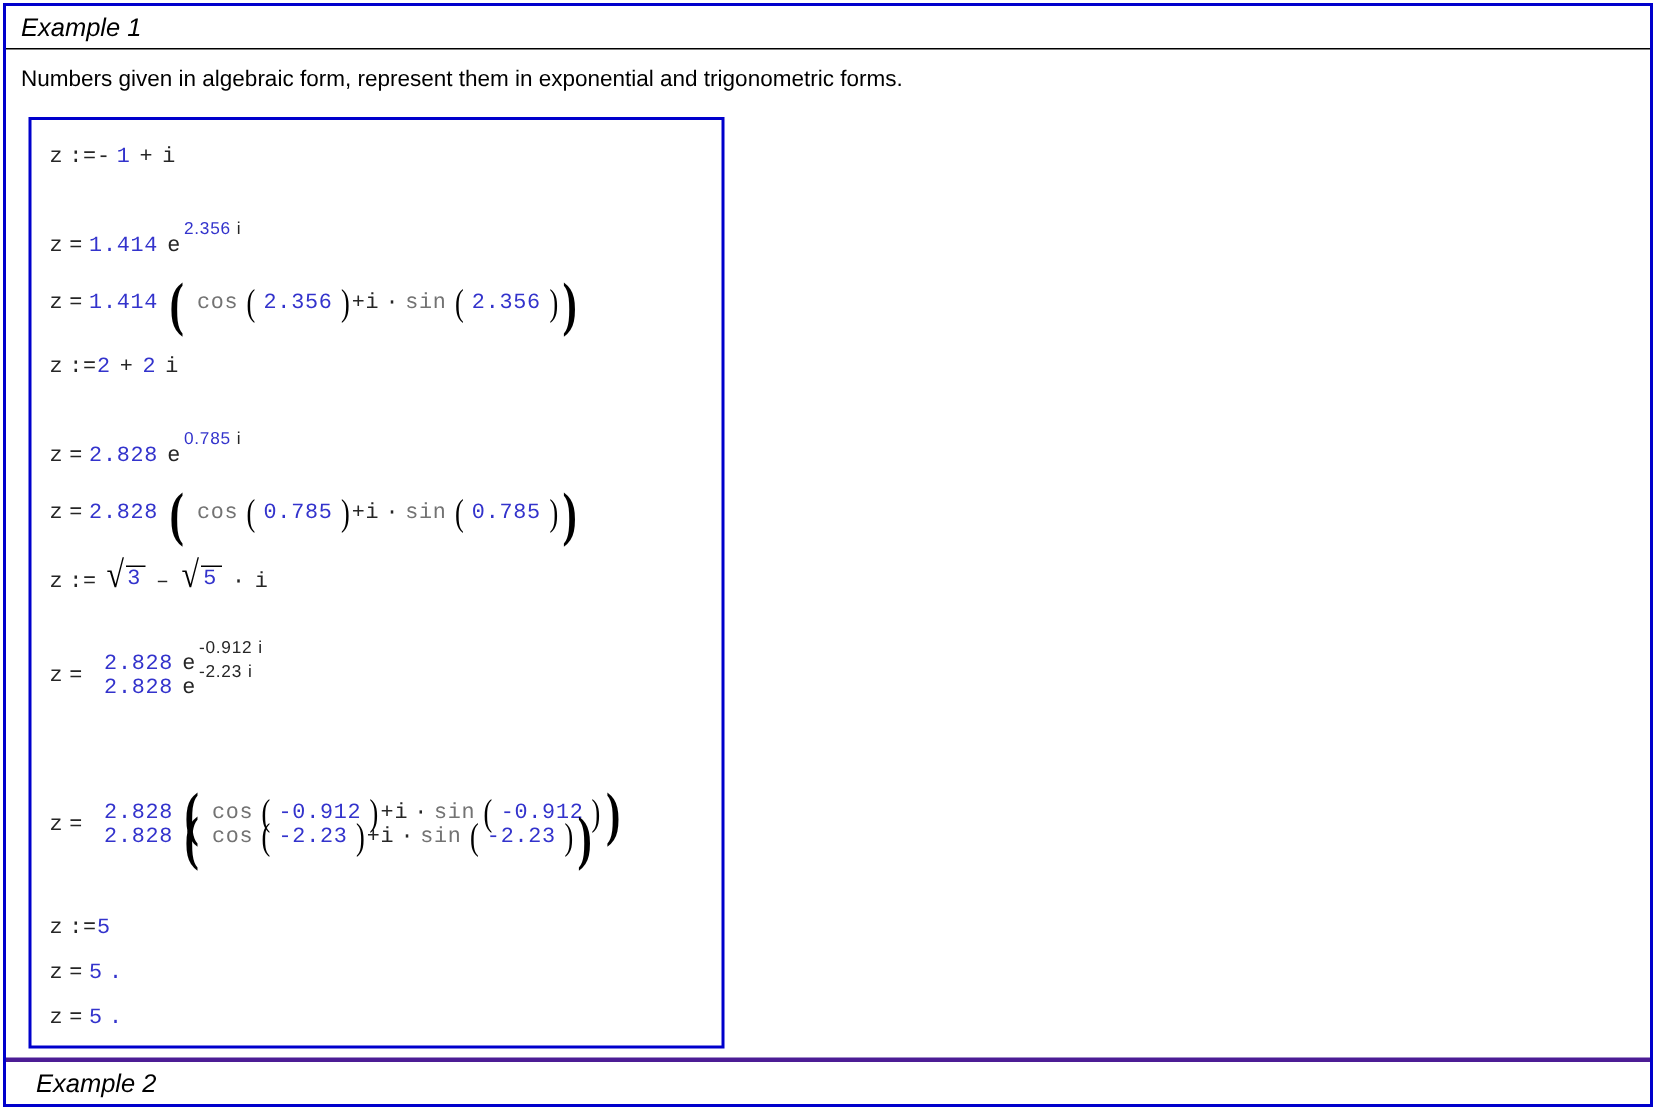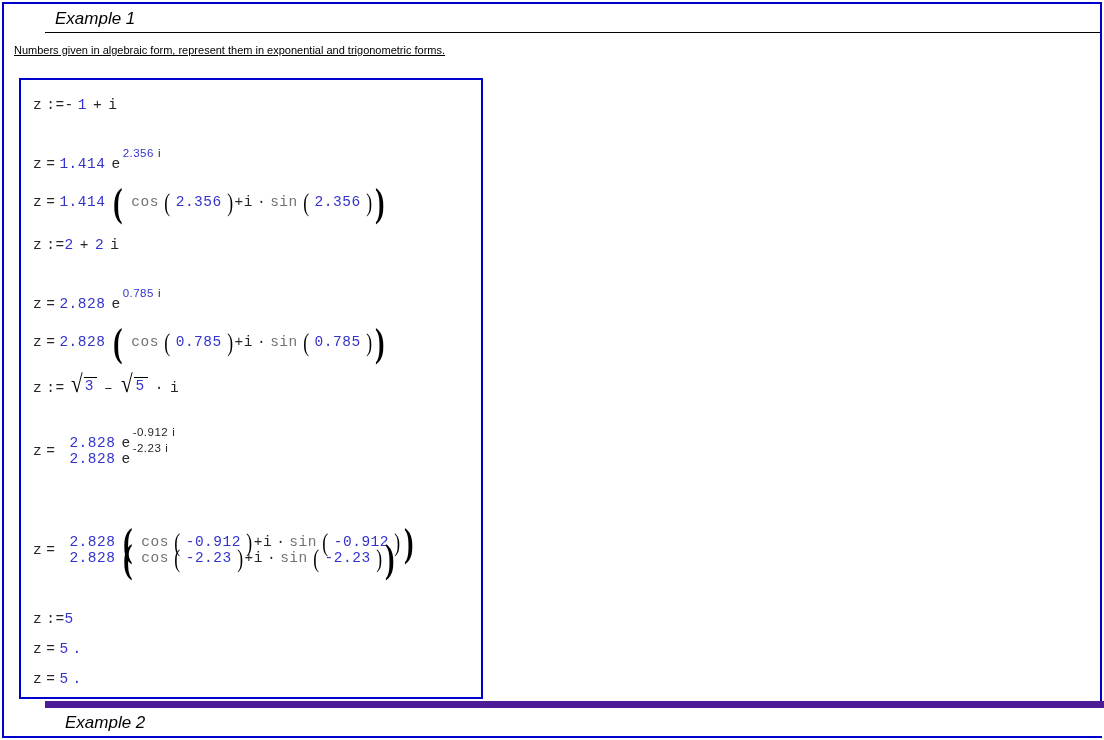--- a/index.html
+++ b/index.html
@@ -36,35 +36,33 @@
   
   .example-label {
     font-family: "Liberation Sans", sans-serif;
     font-style: italic;
     font-size: 17px;
     color: #000000;
     line-height: 1;
     padding: 6px 0 5px 10px;
     border-bottom: 1px solid #000000;
     background: #ffffff;
-    margin-left: 41px;
   }
   .example-label.bottom {
     border-bottom: none;
-    border-top: 7px solid #4c1d95;
+    border-top: 3px solid #4c1d95;
     padding-left: 20px;
   }
 
   .prose {
     font-family: "Liberation Sans", sans-serif;
-    font-size: 11px;
+    font-size: 15px;
     color: #000000;
     padding: 11px 0 0 10px;
     line-height: 1.25;
-    text-decoration: underline;
   }
 
   
   .math-region {
     position: absolute;
     left: 15px;
     top: 74px;
     width: 464px;
     height: 621px;
     border: 2px solid #0000cc;

